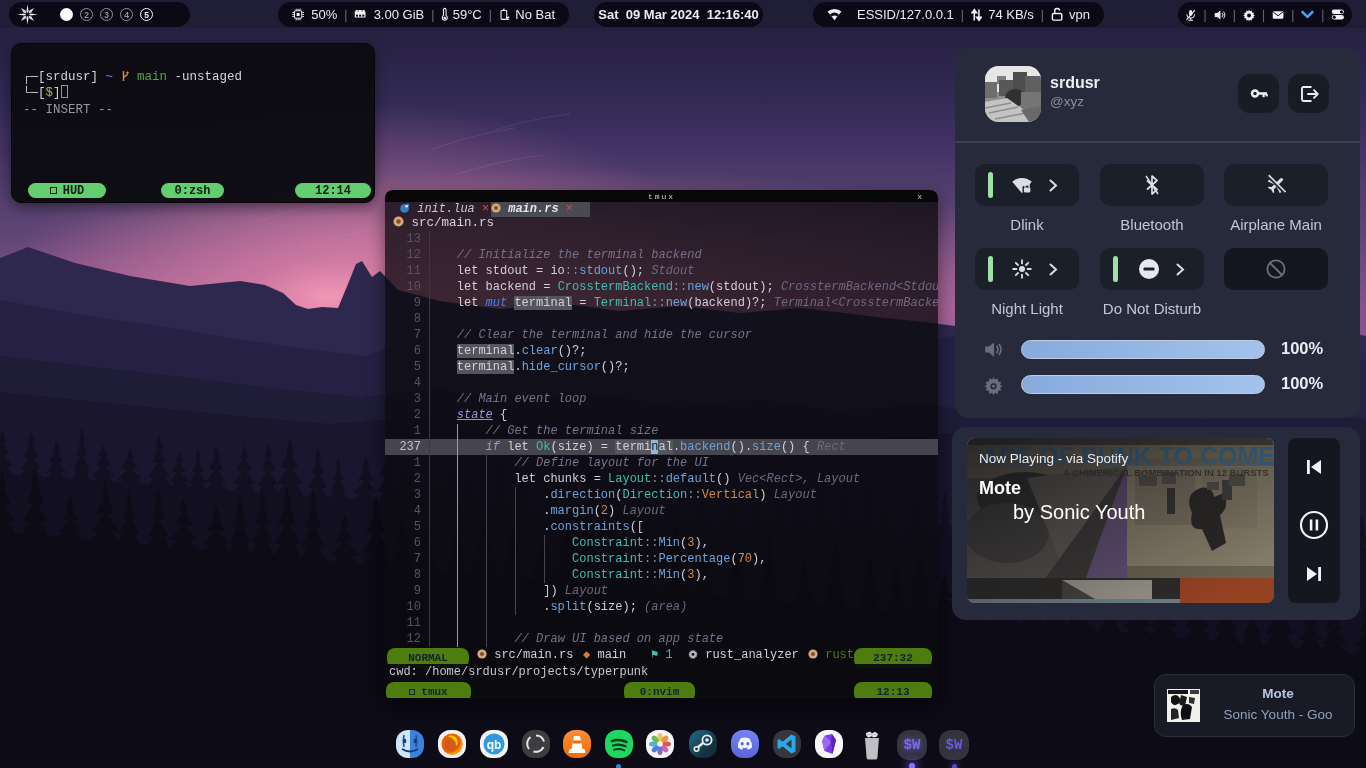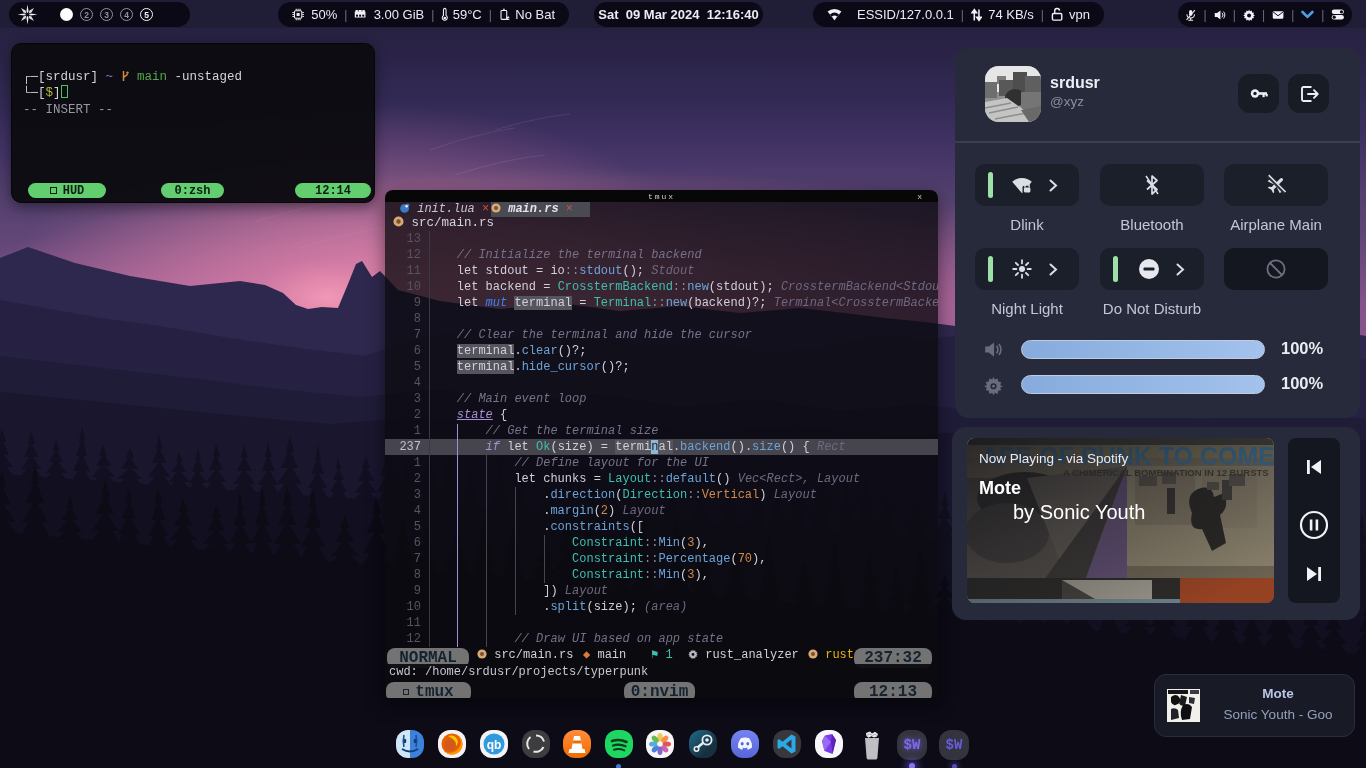--- a/index.html
+++ b/index.html
@@ -25,21 +25,21 @@
   .codeline { position:absolute; left:0; width:553px; height:16px; line-height:16px; font-family:"Liberation Mono",monospace; font-size:12px; white-space:pre; color:#d2cfda; }
   .cmt { color:#77718a; font-style:italic; }
   .hint { color:#6e6880; font-style:italic; }
   .teal { color:#3fbfae; }
   .tealit { color:#3b82f6; font-style:italic; }
   .blue { color:#6ca3d8; }
   .orange { color:#d08a4e; }
   .grayp { color:#8a8798; }
   .lav { color:#a98fd6; font-style:italic; }
   .hl { background:#55555e; }
-  .bpill { position:absolute; height:20px; top:1px; background:#737373; border-radius:8px; color:#152330; font-weight:bold; font-size:16px; font-family:"Liberation Mono",monospace; display:flex; align-items:center; justify-content:center; }
+  .bpill { position:absolute; height:20px; top:1px; background:#4d7c0f; border-radius:8px; color:#152330; font-weight:bold; font-size:11px; font-family:"Liberation Mono",monospace; display:flex; align-items:center; justify-content:center; }
   
   #panel { position:absolute; left:955px; top:48px; width:405px; height:370px; background:#262a3a; border-radius:14px; }
   .tgl { position:absolute; width:104px; height:42px; background:#1b1f29; border-radius:10px; }
   .tlabel { position:absolute; width:104px; text-align:center; color:#c3c6d8; font-size:15px; }
   #music { position:absolute; left:952px; top:427px; width:408px; height:193px; background:#262a3b; border-radius:14px; }
   #notif { position:absolute; left:1154px; top:674px; width:201px; height:63px; background:#181b25; border-radius:12px; border:1px solid #2a2e3a; }
   
   .dicon { position:absolute; top:730px; width:28px; height:28px; border-radius:12px; }
 </style>
 </head>
@@ -412,21 +412,21 @@
       <div class="abs mono" style="left:92px; top:0; height:17px; line-height:17px; font-size:12px; color:#d2cfda; white-space:pre;"><svg width="10" height="10" viewBox="0 0 10 10" style="vertical-align:-1px;">
             <circle cx="5" cy="5" r="4.6" fill="#d8a876"></circle>
             <circle cx="5" cy="5" r="2" fill="#7a5230"></circle>
           </svg> src/main.rs</div>
       <div class="abs mono" style="left:198px; top:0; height:17px; line-height:17px; font-size:12px; color:#d2cfda; white-space:pre;"><span style="color:#d87a3e;">◆</span> main</div>
       <div class="abs mono" style="left:266px; top:0; height:17px; line-height:17px; font-size:12px; color:#3fbfae; white-space:pre;">⚑ 1</div>
       <div class="abs mono" style="left:303px; top:0; height:17px; line-height:17px; font-size:12px; color:#d2cfda; white-space:pre;"><svg width="10" height="10" viewBox="0 0 16 16" style="vertical-align:-1px;" fill="#b8b5c2">
             <path d="M8 0.8 l1.1 2.2 2.4-0.9 0.4 2.6 2.6 0.4 -0.9 2.4 2.2 1.1 -2.2 1.1 0.9 2.4 -2.6 0.4 -0.4 2.6 -2.4 -0.9 -1.1 2.2 -1.1 -2.2 -2.4 0.9 -0.4 -2.6 -2.6 -0.4 0.9 -2.4 -2.2 -1.1 2.2 -1.1 -0.9 -2.4 2.6 -0.4 0.4 -2.6 2.4 0.9 Z"></path>
             <circle cx="8" cy="8.6" r="2.2" fill="#0b0b0f"></circle>
           </svg> rust_analyzer</div>
-      <div class="abs mono" style="left:423px; top:0; height:17px; line-height:17px; font-size:12px; color:#eab308; white-space:pre;"><svg width="10" height="10" viewBox="0 0 10 10" style="vertical-align:-1px;">
+      <div class="abs mono" style="left:423px; top:0; height:17px; line-height:17px; font-size:12px; color:#4d7c0f; white-space:pre;"><svg width="10" height="10" viewBox="0 0 10 10" style="vertical-align:-1px;">
             <circle cx="5" cy="5" r="4.6" fill="#d8a876"></circle>
             <circle cx="5" cy="5" r="2" fill="#7a5230"></circle>
           </svg> rust</div>
       <div class="bpill" style="left:469px; width:78px;">237:32</div>
     </div>
 
     <div class="abs mono" style="left:0; top:462px; width:553px; height:17px; line-height:17px; background:rgba(11,11,15,0.93); font-size:12px; color:#c9c6d2; padding-left:4px;">cwd: /home/srdusr/projects/typerpunk</div>
 
     <div class="abs" style="left:0; top:479px; width:553px; height:17px; background:rgba(11,11,15,0.93);">
       <div class="bpill" style="left:1px; width:85px;"><span style="display:inline-block;width:6px;height:6px;border:1.3px solid #152330;margin-right:6px;"></span>tmux</div>

